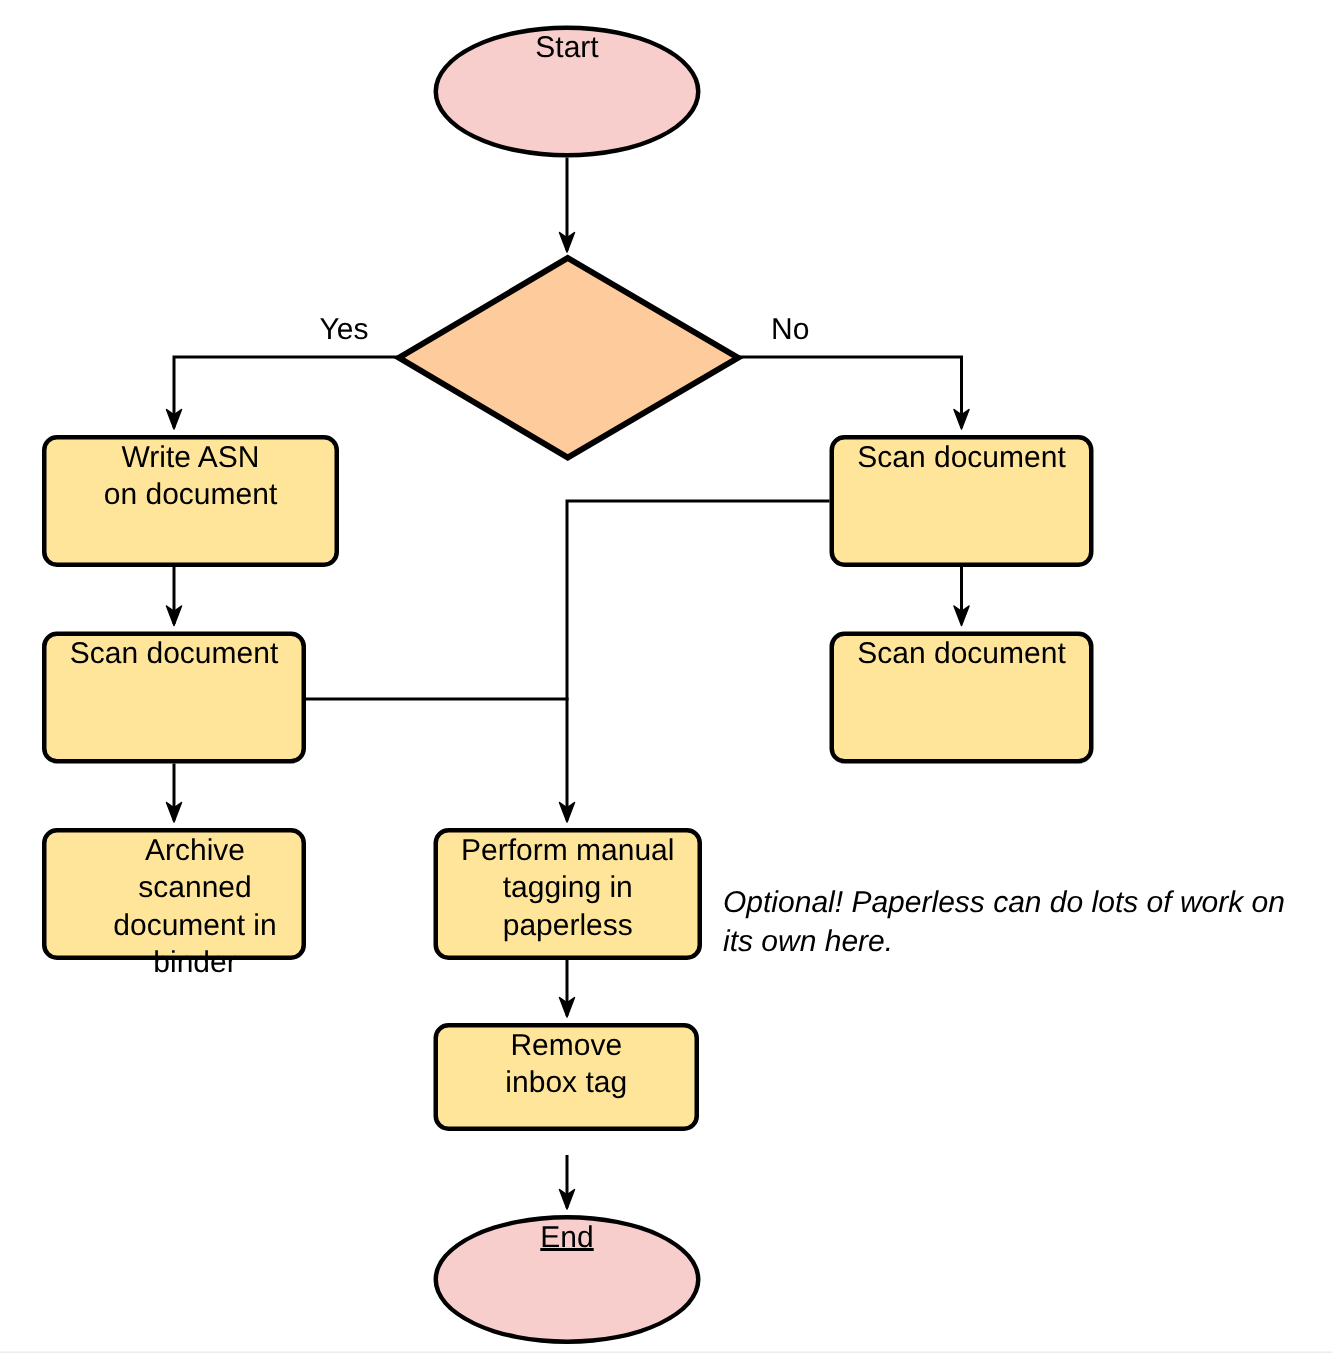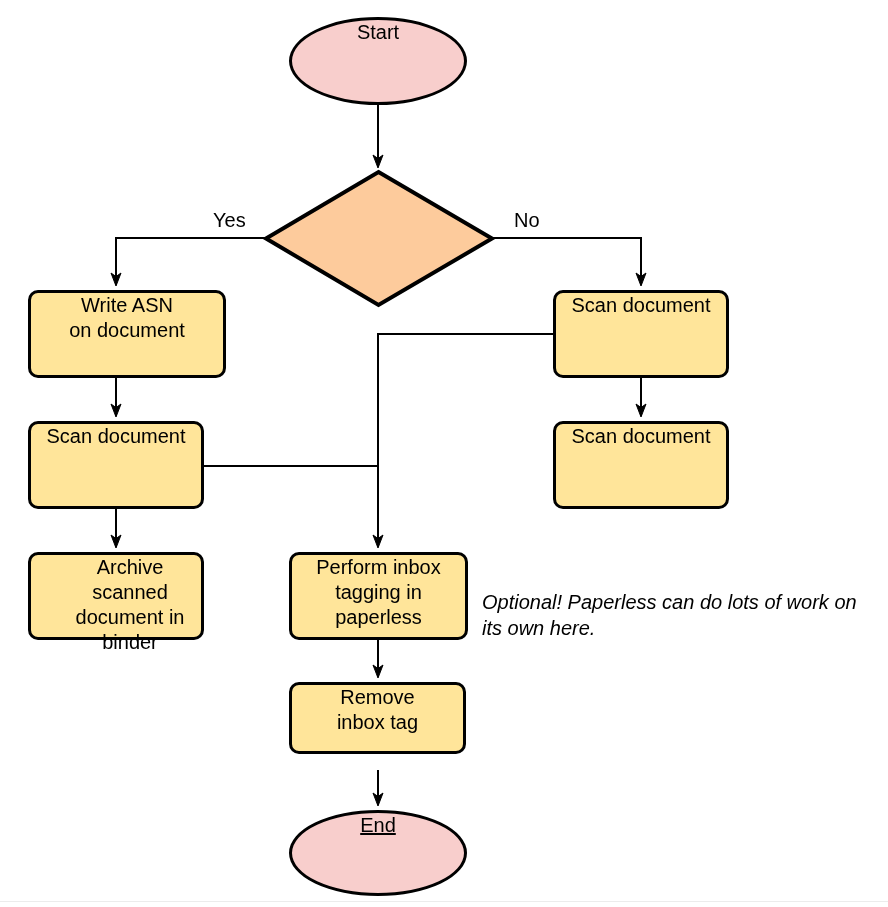--- a/index.html
+++ b/index.html
@@ -137,21 +137,21 @@
 
   <div class="node process" style="left:553px; top:290px; width:176px; height:88px;">
     <span>Scan document</span>
   </div>
 
   <div class="node process" style="left:553px; top:421px; width:176px; height:88px;">
     <span>Scan document</span>
   </div>
 
   <div class="node process" style="left:289px; top:552px; width:179px; height:88px;">
-    <span>Perform inbox
+    <span>Perform manual
 tagging in
 paperless</span>
   </div>
 
   <div class="note">Optional! Paperless can do lots of work on
 its own here.</div>
 
   <div class="node process" style="left:289px; top:682px; width:177px; height:72px;">
     <span>Remove
 inbox tag</span>

